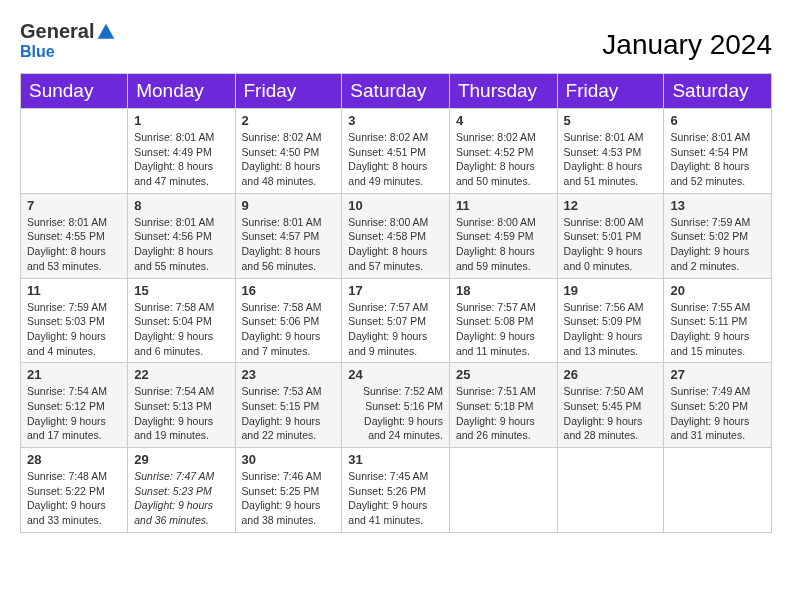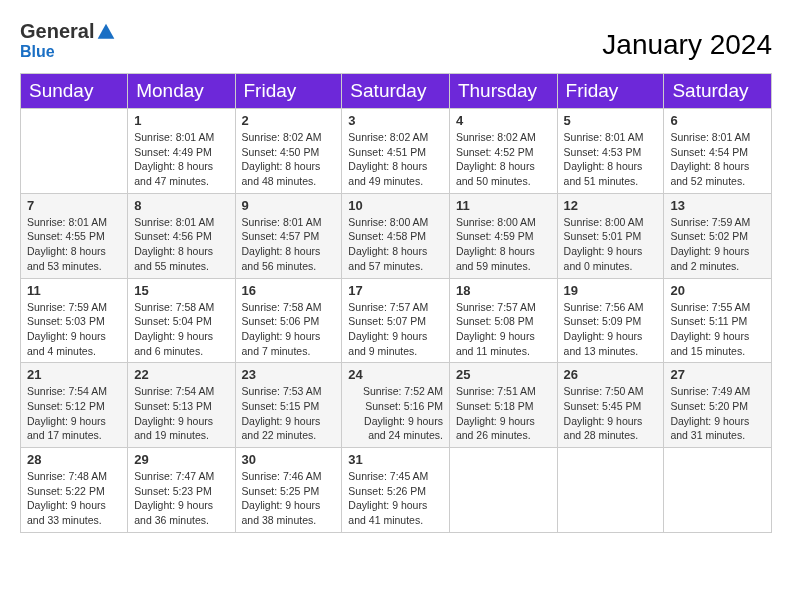--- a/index.html
+++ b/index.html
@@ -325,21 +325,21 @@
       <tr>
         <td>
           <span class="day-number">28</span>
           <div class="day-info" style="white-space: pre-line;">Sunrise: 7:48 AM
 Sunset: 5:22 PM
 Daylight: 9 hours
 and 33 minutes.</div>
         </td>
         <td>
           <span class="day-number">29</span>
-          <div class="day-info" style="white-space: pre-line;">Sunrise: 7:47 AM
+          <div class="day-info" style="white-space: pre-line; font-style: italic;">Sunrise: 7:47 AM
 Sunset: 5:23 PM
 Daylight: 9 hours
 and 36 minutes.</div>
         </td>
         <td>
           <span class="day-number">30</span>
           <div class="day-info" style="white-space: pre-line;">Sunrise: 7:46 AM
 Sunset: 5:25 PM
 Daylight: 9 hours
 and 38 minutes.</div>

